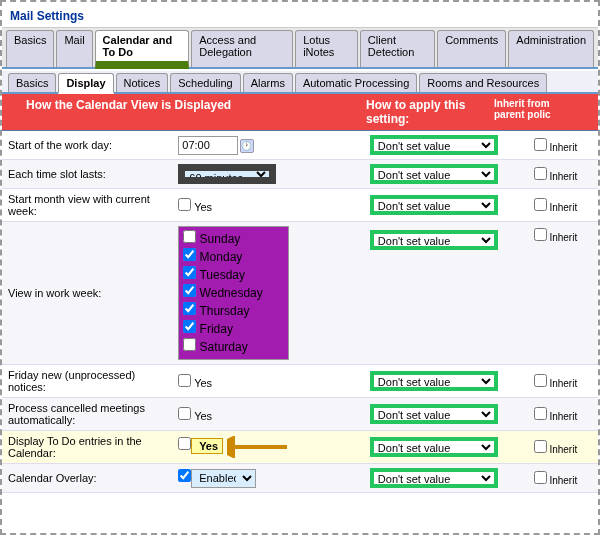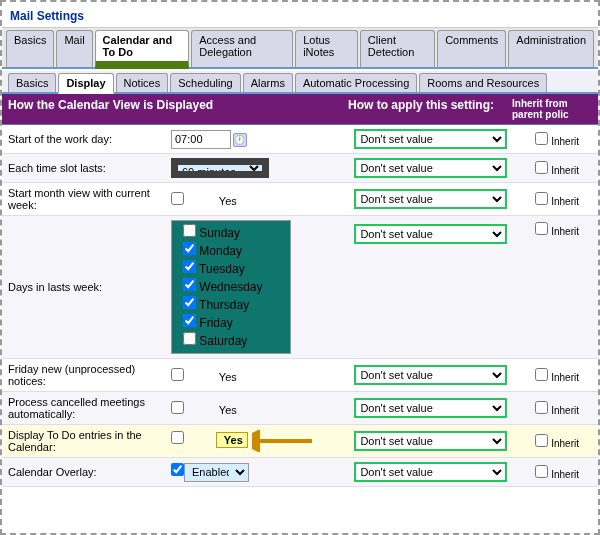--- a/index.html
+++ b/index.html
@@ -62,24 +62,24 @@
       background: #fff;
       font-weight: bold;
       border-bottom: 2px solid #fff;
       margin-bottom: -2px;
     }
 
     
     .table-header {
       display: grid;
       grid-template-columns: 340px 1fr 80px;
-      background: #701a75;
+      background: #ef4444;
       color: #fff;
       font-weight: bold;
-      padding: 4px 6px;
+      padding: 4px 24px;
       font-size: 11px;
       border-bottom: 1px solid #5577aa;
     }
 
     
     .settings-table {
       width: 100%;
       border-collapse: collapse;
     }
     .settings-table tr {
@@ -95,23 +95,23 @@
       padding: 4px 6px;
       vertical-align: middle;
       font-size: 11px;
     }
     .col-label { width: 160px; color: #000; }
     .col-control { width: 180px; }
     .col-apply { width: 130px; }
     .col-inherit { width: 80px; text-align: center; }
 
     select.apply-select {
-      width: 153px;
-      font-size: 11px;
-      border: 2px solid #22c55e;
+      width: 128px;
+      font-size: 11px;
+      border: 4px solid #22c55e;
       background: #fff;
       height: 20px;
     }
 
     input[type="text"].time-input {
       width: 60px;
       font-size: 11px;
       border: 1px solid #999;
       padding: 1px 3px;
       height: 19px;
@@ -135,41 +135,40 @@
     select.duration-select {
       width: 98px;
       font-size: 11px;
       border: 7px solid #404040;
       background: #d8eeff;
       height: 20px;
     }
 
     .checkbox-list {
       border: 1px solid #999;
-      background: #0f766e;
-      padding: 3px 11px;
-      width: 120px;
+      background: #a21caf;
+      padding: 3px 4px;
+      width: 111px;
       font-size: 11px;
     }
     .checkbox-list label {
       display: block;
       line-height: 17px;
       cursor: pointer;
     }
 
     .inherit-text {
       font-size: 10px;
       color: #000;
     }
 
     
     .yes-label {
       color: #000;
       font-size: 11px;
-      margin-left: 32px;
     }
     .enabled-box {
       font-size: 11px;
       border: 1px solid #999;
       background: #d8eeff;
       padding: 1px 3px;
       height: 19px;
     }
 
     .row-highlight td {
@@ -224,21 +223,21 @@
         <td class="col-apply"><select class="apply-select"><option>Don't set value</option></select></td>
         <td class="col-inherit"><input type="checkbox" style=""><span class="inherit-text"> Inherit</span></td>
       </tr>
       <tr>
         <td class="col-label">Start month view with current week:</td>
         <td class="col-control"><input type="checkbox" style=""><span class="yes-label"> Yes</span></td>
         <td class="col-apply"><select class="apply-select"><option>Don't set value</option></select></td>
         <td class="col-inherit"><input type="checkbox" style=""><span class="inherit-text"> Inherit</span></td>
       </tr>
       <tr>
-        <td class="col-label">Days in lasts week:</td>
+        <td class="col-label">View in work week:</td>
         <td class="col-control">
           <div class="checkbox-list">
             <label><input type="checkbox" style=""> Sunday</label>
             <label><input type="checkbox" checked="" style=""> Monday</label>
             <label><input type="checkbox" checked="" style=""> Tuesday</label>
             <label><input type="checkbox" checked="" style=""> Wednesday</label>
             <label><input type="checkbox" checked="" style=""> Thursday</label>
             <label><input type="checkbox" checked="" style=""> Friday</label>
             <label><input type="checkbox" style=""> Saturday</label>
           </div>

